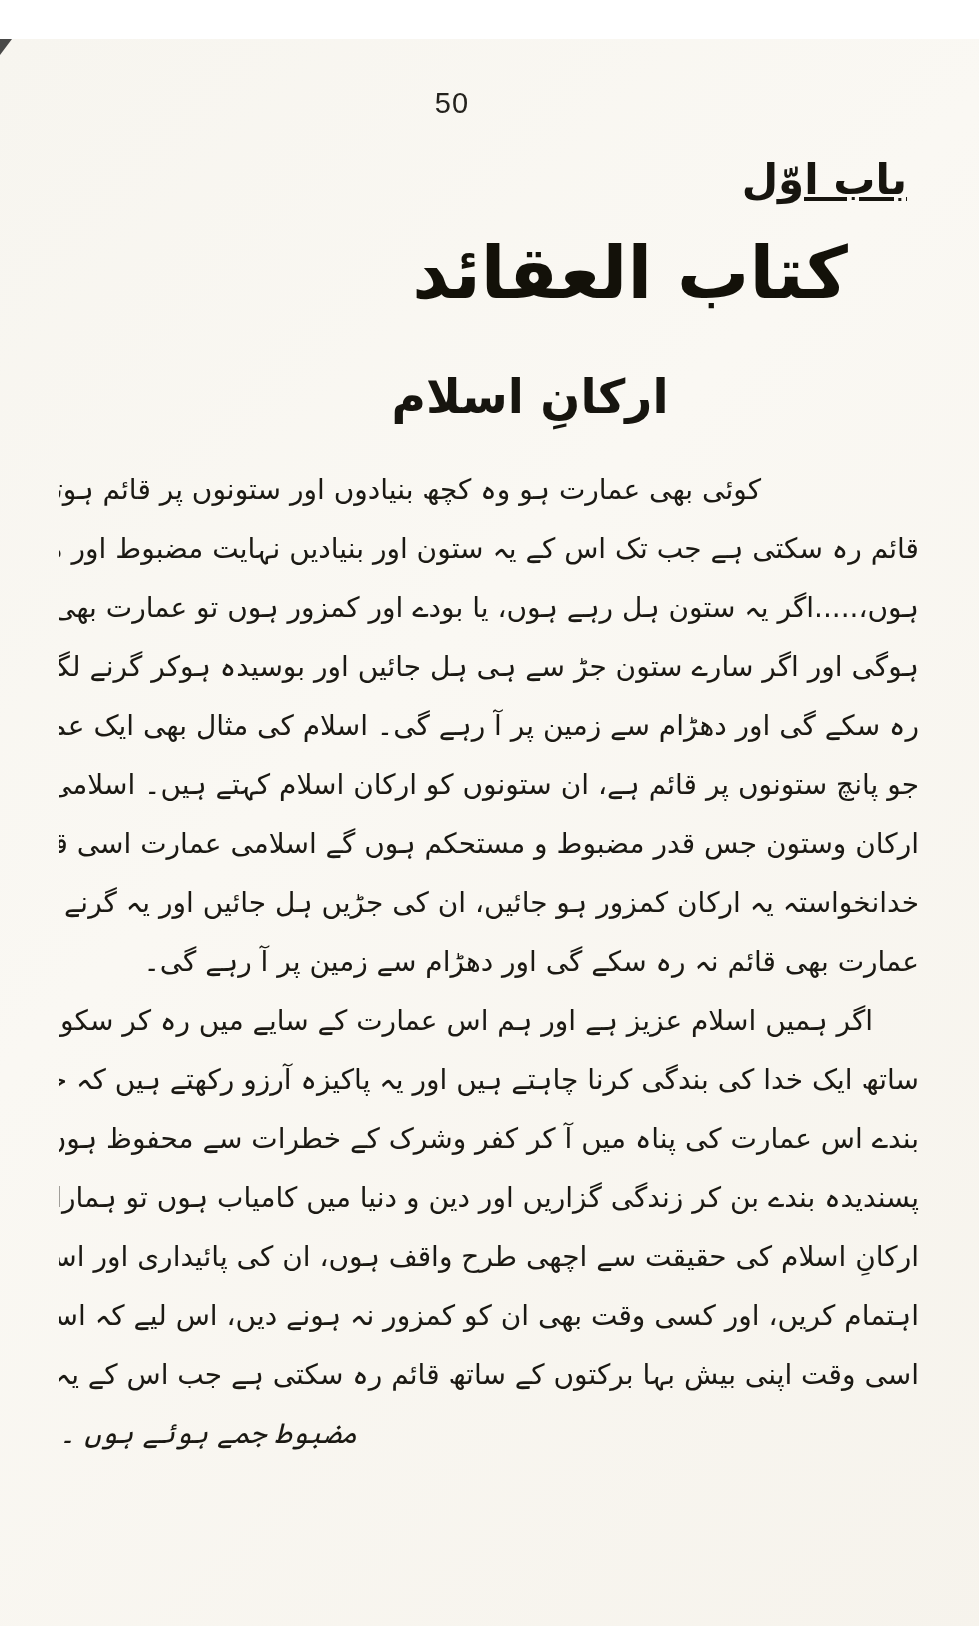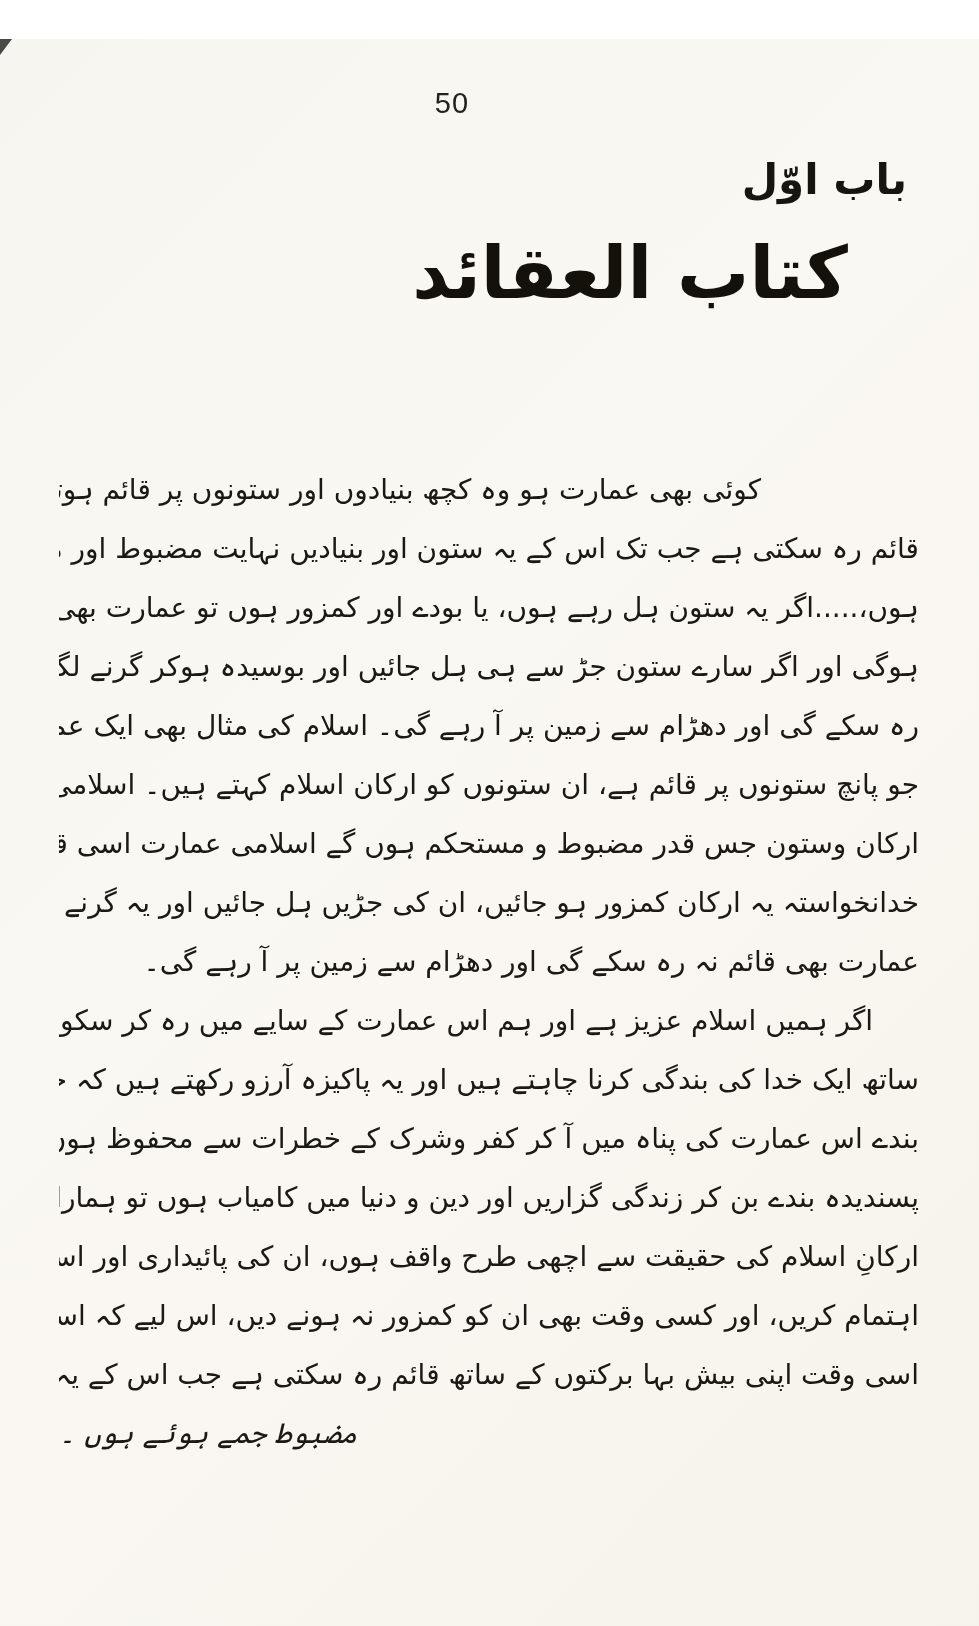--- a/index.html
+++ b/index.html
@@ -37,20 +37,21 @@
     letter-spacing: 1px;
     color: #24221d;
   }
   .chapter-heading {
     position: absolute;
     top: 116px;
     right: 72px;
     font-size: 42px;
     font-weight: bold;
     color: #17150f;
+    text-decoration: underline;
   }
   .book-title {
     position: absolute;
     top: 192px;
     left: 280px;
     width: 700px;
     text-align: center;
     font-size: 72px;
     font-weight: bold;
     letter-spacing: -1px;
@@ -100,20 +101,21 @@
 <div class="page">
 
   <div class="scan-speck"></div>
 
   <div class="page-number">50</div>
 
   <div class="chapter-heading">باب اوّل</div>
 
   <div class="book-title">کتاب العقائد</div>
 
+  <div class="section-subtitle">ارکانِ اسلام</div>
 
   <div class="body-text">
     <div class="text-line indent-deep">کوئی بھی عمارت ہو وہ کچھ بنیادوں اور ستونوں پر قائم ہوتی ہے، اور اسی وقت تک</div>
     <div class="text-line">قائم رہ سکتی ہے جب تک اس کے یہ ستون اور بنیادیں نہایت مضبوط اور مستحکم</div>
     <div class="text-line">ہوں،.....اگر یہ ستون ہل رہے ہوں، یا بودے اور کمزور ہوں تو عمارت بھی بودی اور کمزور</div>
     <div class="text-line">ہوگی اور اگر سارے ستون جڑ سے ہی ہل جائیں اور بوسیدہ ہوکر گرنے لگیں تو عمارت قائم نہ</div>
     <div class="text-line">رہ سکے گی اور دھڑام سے زمین پر آ رہے گی۔ اسلام کی مثال بھی ایک عمارت کی طرح ہے۔</div>
     <div class="text-line">جو پانچ ستونوں پر قائم ہے، ان ستونوں کو ارکان اسلام کہتے ہیں۔ اسلامی عمارت کے یہ</div>
     <div class="text-line">ارکان وستون جس قدر مضبوط و مستحکم ہوں گے اسلامی عمارت اسی قدر پائیدار ہوگی اور اگر</div>
     <div class="text-line">خدانخواستہ یہ ارکان کمزور ہو جائیں، ان کی جڑیں ہل جائیں اور یہ گرنے لگیں تو اسلام کی یہ</div>

